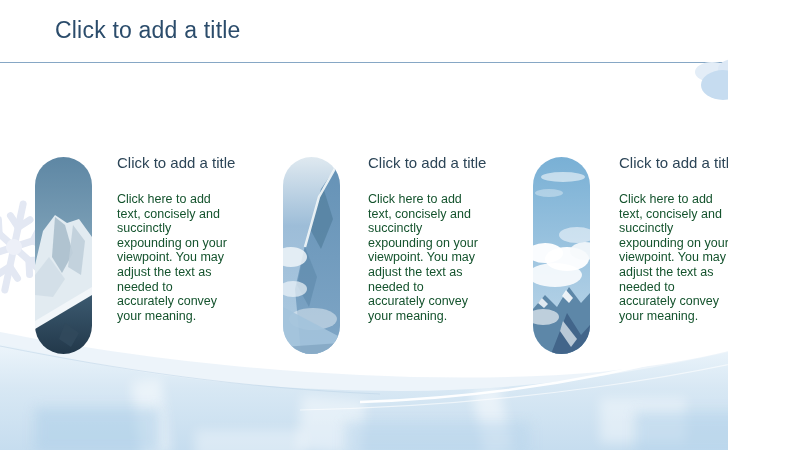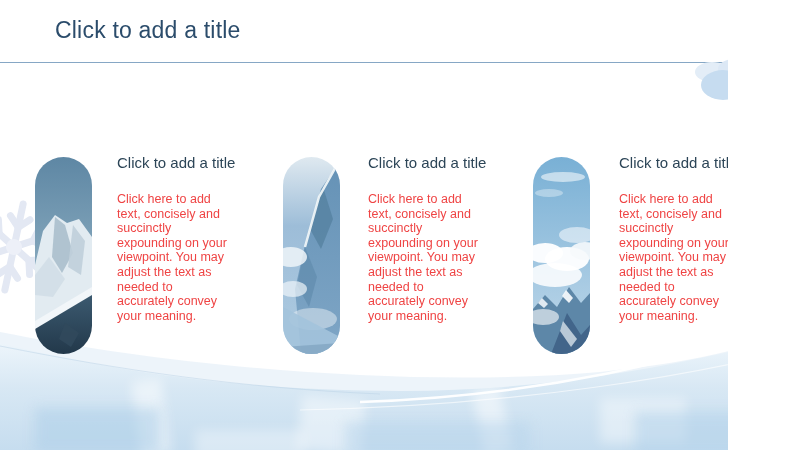--- a/index.html
+++ b/index.html
@@ -31,21 +31,21 @@
   .col-text{ position:absolute; top:-4px; }
   .c1 .col-text{ left:82px; }
   .c2 .col-text{ left:85px; }
   .c3 .col-text{ left:86px; }
   .col-title{
     margin:0; font-size:15px; font-weight:400; line-height:20px;
     color:#2c4557; white-space:nowrap;
   }
   .col-body{
     margin:19px 0 0 0; width:142px;
-    font-size:12.5px; line-height:14.6px; color:#ef4444;
+    font-size:12.5px; line-height:14.6px; color:#14532d;
     white-space:pre-line;
   }
 </style>
 </head>
 <body>
 
 <div class="slide">
 
   <h1 class="slide-title">Click to add a title</h1>
   <div class="title-divider"></div>

